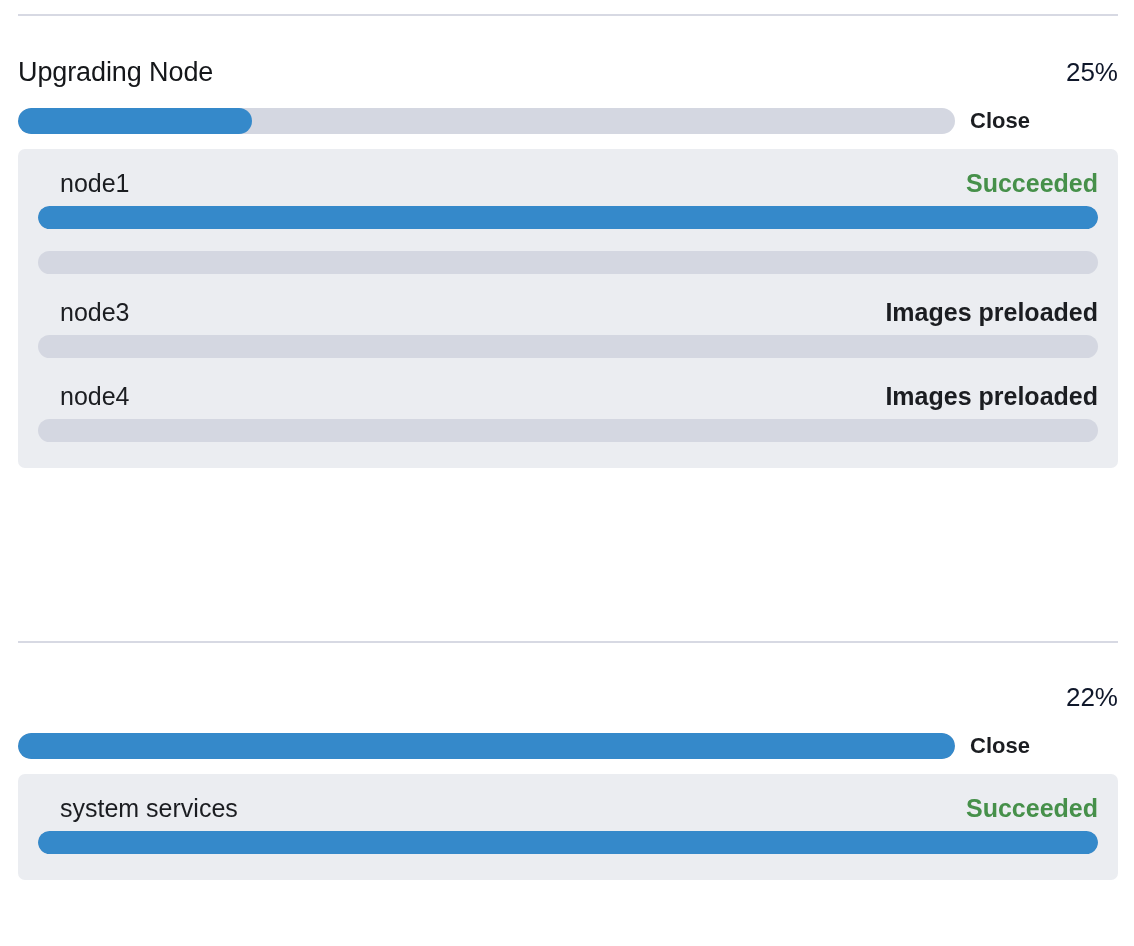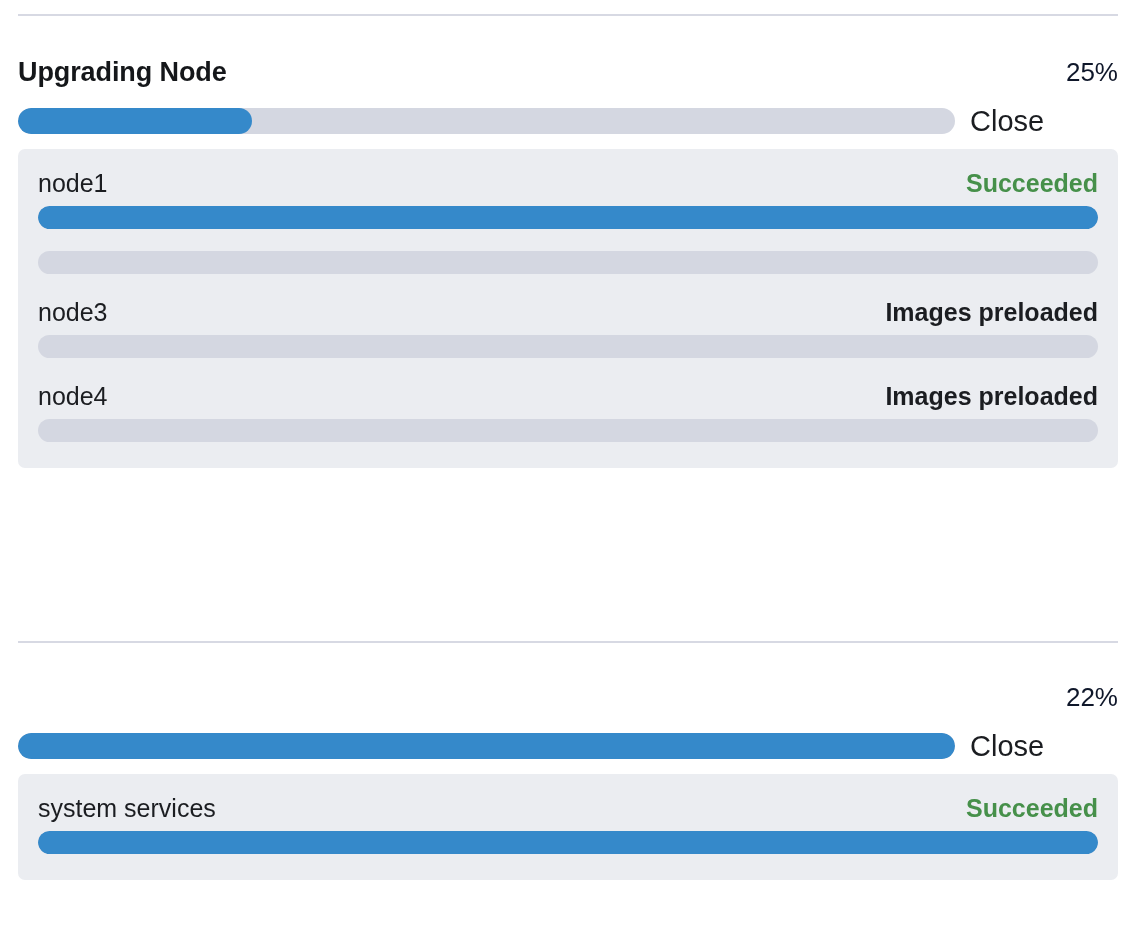--- a/index.html
+++ b/index.html
@@ -49,21 +49,21 @@
     position: relative;
     height: 44px;
     padding: 0 18px 0 18px;
     box-sizing: border-box;
   }
   .section-title {
     position: absolute;
     left: 18px;
     top: 0;
     font-size: 27px;
-    font-weight: 700;
+    font-weight: 400;
     line-height: 40px;
     color: #15171a;
     letter-spacing: -0.1px;
     white-space: nowrap;
   }
   .section-percent {
     position: absolute;
     right: 16px;
     top: 0;
     font-size: 26px;
@@ -91,26 +91,27 @@
   }
   .progress-outer-fill {
     height: 100%;
     background: #3589ca;
     border-radius: 13px;
   }
   .close-button {
     position: absolute;
     left: 970px;
     top: 0;
-    font-size: 29px;
+    font-size: 22px;
     line-height: 38px;
     color: #1b1d21;
     cursor: pointer;
     white-space: nowrap;
     user-select: none;
+    font-weight: bold;
   }
 
   
   .detail-panel {
     position: relative;
     margin: 9px 16px 0 18px;
     background: #ebedf1;
     border-radius: 7px;
     padding: 18px 20px 26px 20px;
     box-sizing: border-box;
@@ -121,20 +122,21 @@
     position: relative;
     margin-bottom: 22px;
   }
   .detail-row:last-child {
     margin-bottom: 0;
   }
 
   .detail-head {
     position: relative;
     height: 34px;
+    margin-left: 22px;
   }
   .detail-name {
     position: absolute;
     left: 0;
     top: 0;
     font-size: 25px;
     line-height: 32px;
     color: #1b1d21;
     white-space: nowrap;
   }

